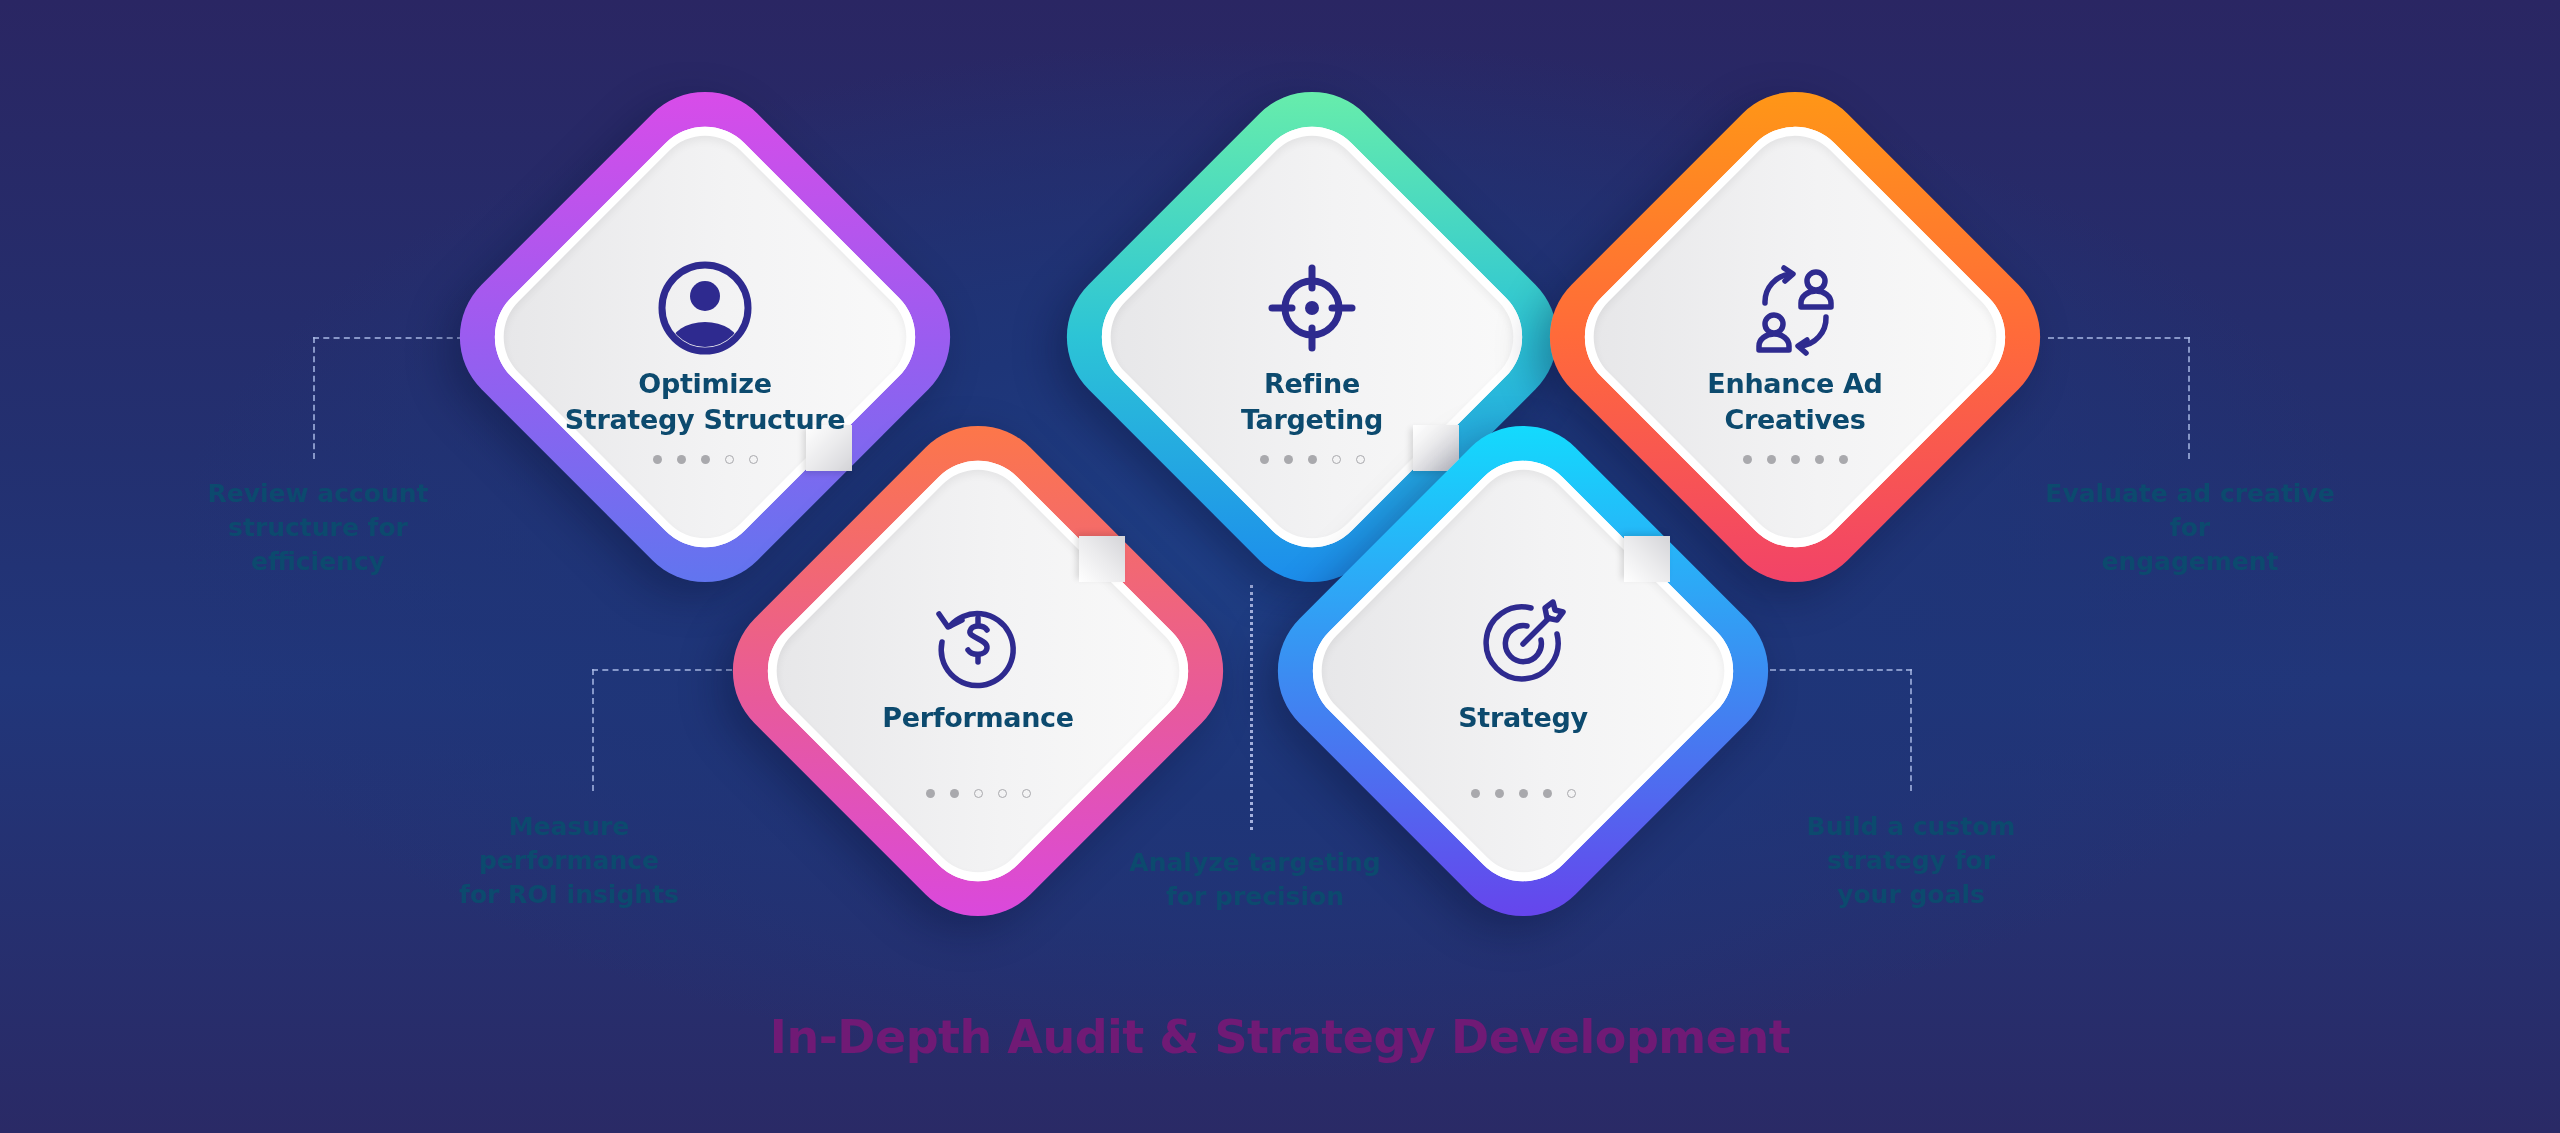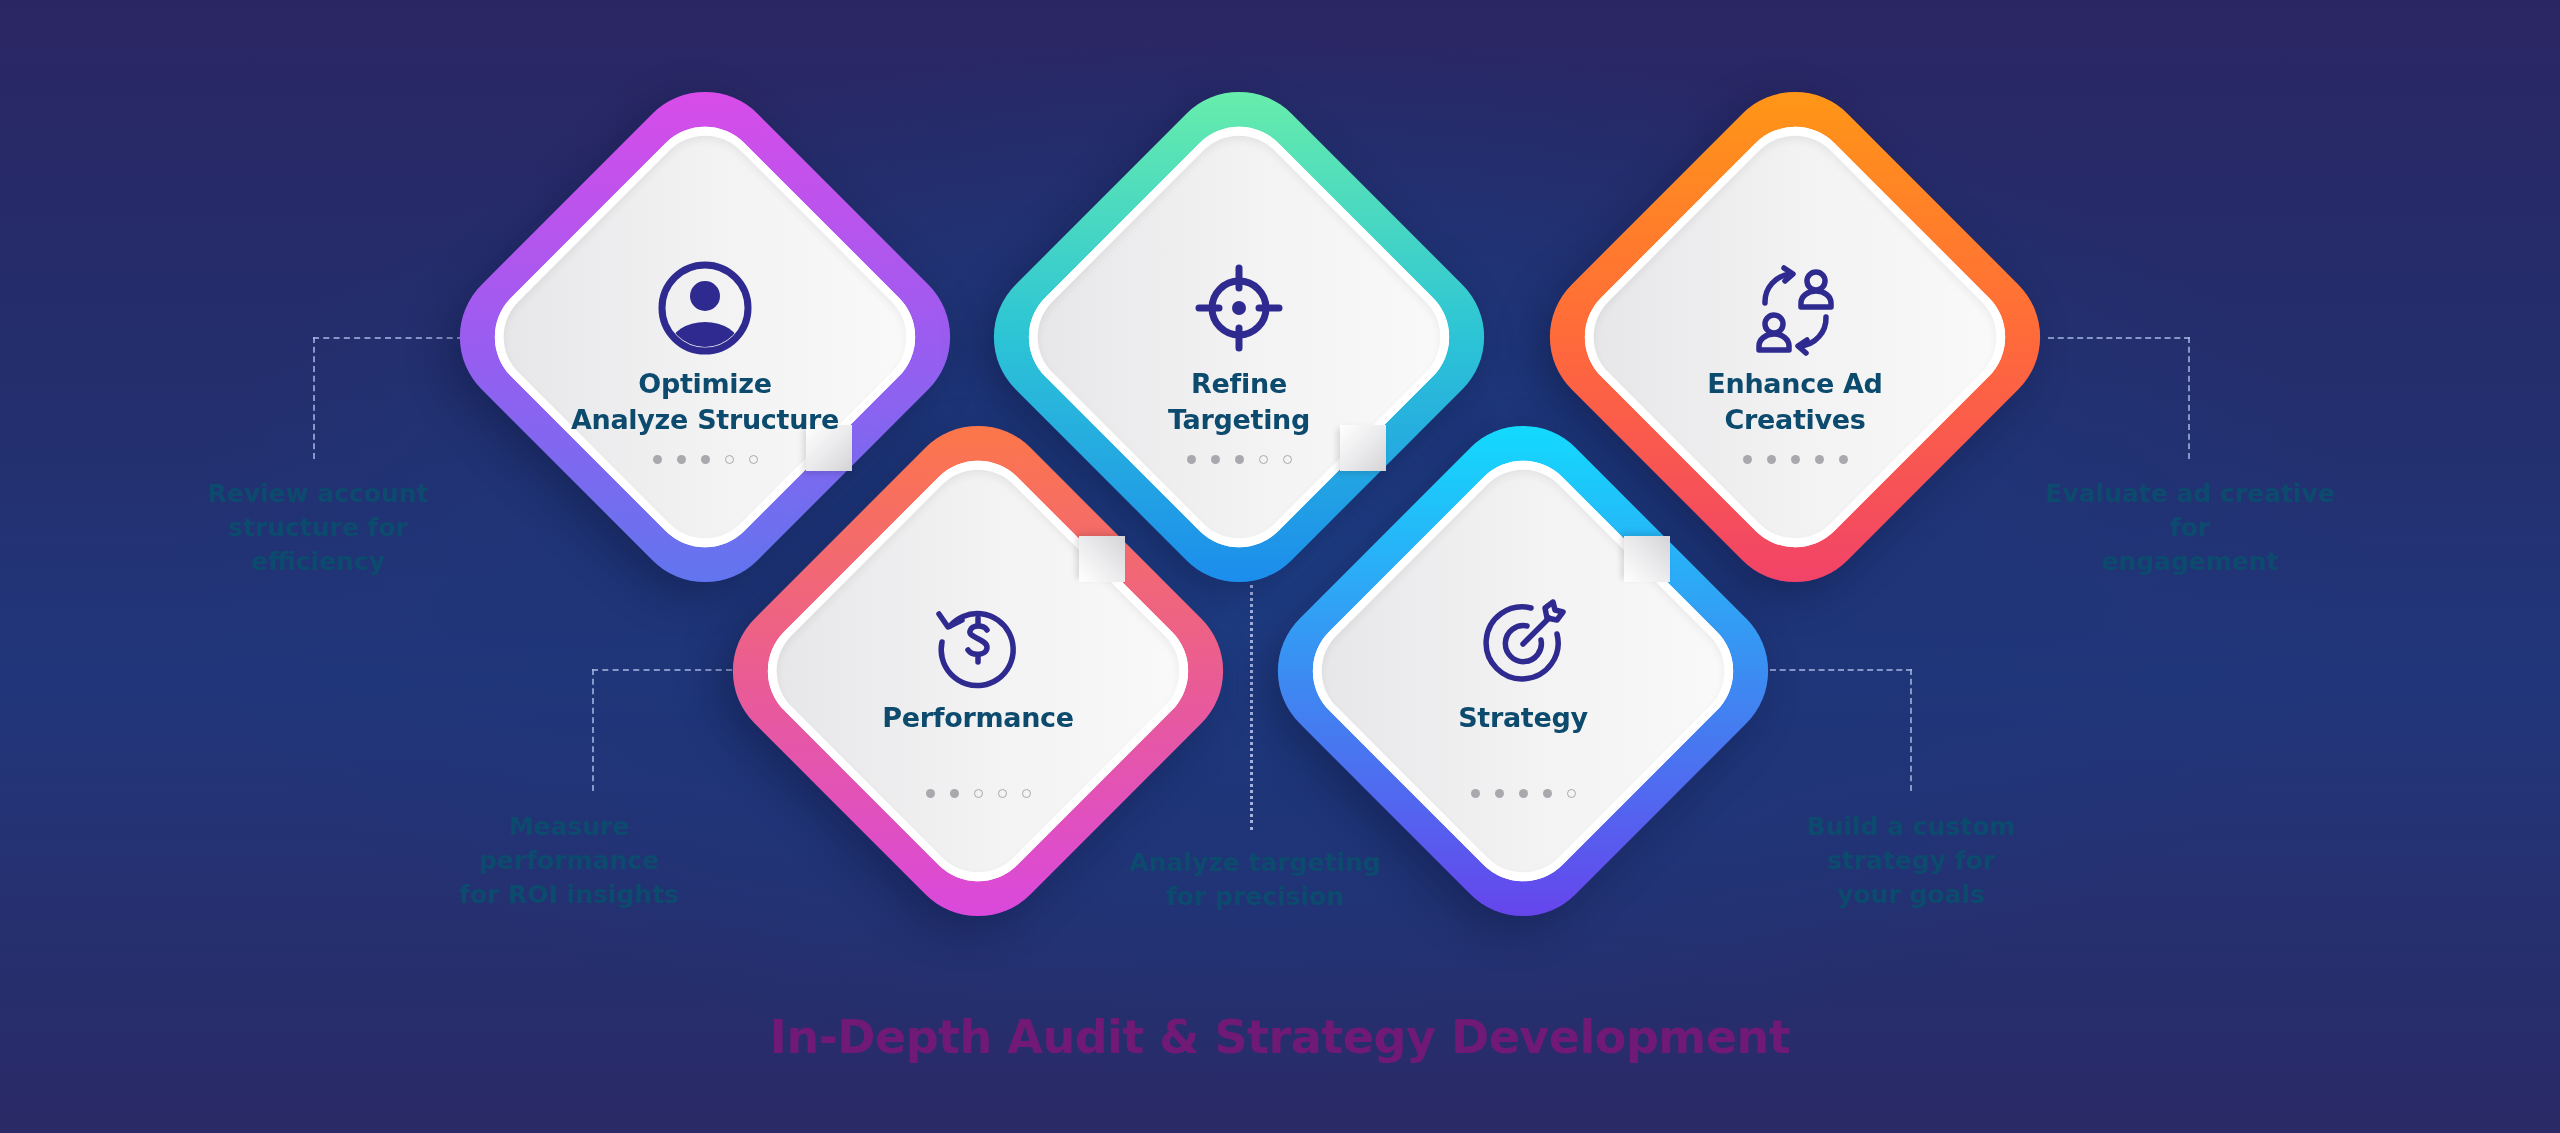--- a/index.html
+++ b/index.html
@@ -90,33 +90,33 @@
               <circle cx="48" cy="48" r="39"></circle>
             </clipPath>
           </defs>
         <circle cx="48" cy="48" r="43" fill="none" stroke="#2e2a8f" stroke-width="7"></circle>
         <circle cx="48" cy="36" r="15" fill="#2e2a8f"></circle>
         <ellipse cx="48" cy="84" rx="34" ry="22" fill="#2e2a8f" clip-path="url(#uc)"></ellipse>
       </svg>
     </div>
     <div class="title">
       <div>Optimize</div>
-      <div>Analyze Structure</div>
-    </div>
-    <div class="dots">
-      <span class="dot filled"></span>
-      <span class="dot filled"></span>
-      <span class="dot filled"></span>
-      <span class="dot empty"></span>
-      <span class="dot empty"></span>
-    </div>
-  </div>
-</div>
-
-<div class="card" style="left:1044px; top:142px;text-decoration:underline;">
+      <div>Strategy Structure</div>
+    </div>
+    <div class="dots">
+      <span class="dot filled"></span>
+      <span class="dot filled"></span>
+      <span class="dot filled"></span>
+      <span class="dot empty"></span>
+      <span class="dot empty"></span>
+    </div>
+  </div>
+</div>
+
+<div class="card" style="left:1117px; top:142px;text-decoration:underline;">
   <div class="outer" style="background:linear-gradient(135deg,#6ef2a6 0%,#2cc4d6 50%,#1a86ef 100%);"></div>
   <div class="inner">
       <div class="inner-face"></div>
     </div>
   <div class="fold" style="left:296px; top:283px;"></div>
   <div class="content">
     <div class="icon">
       <svg viewBox="0 0 96 96">
         <circle cx="48" cy="48" r="27" fill="none" stroke="#2e2a8f" stroke-width="7"></circle>
         <circle cx="48" cy="48" r="7" fill="#2e2a8f"></circle>

